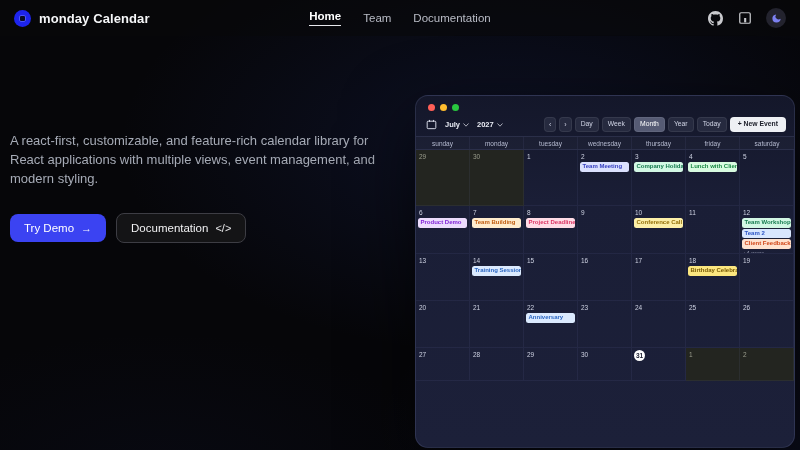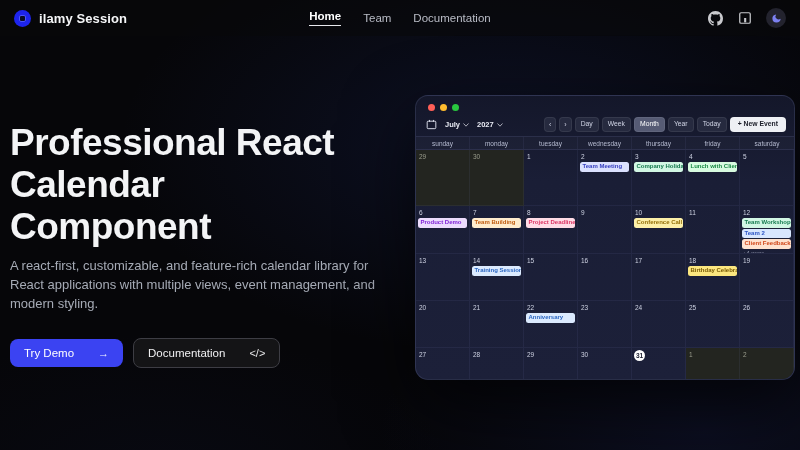--- a/index.html
+++ b/index.html
@@ -35,29 +35,29 @@
   .icon-btn { width:18px; height:18px; display:flex; align-items:center; justify-content:center; cursor:pointer; }
   .theme-btn { width:20px; height:20px; border-radius:50%; background:#23232e;
     display:flex; align-items:center; justify-content:center; cursor:pointer; }
 
   
   .hero { position:absolute; left:10px; top:122px; width:395px; }
   .hero h1 { font-size:37px; line-height:1.13; font-weight:bold; color:#f3f4f6;
     letter-spacing:-0.5px; white-space:pre-line; }
   .hero p { margin-top:10px; font-size:13px; line-height:1.45; color:#a6abb6; max-width:368px; }
   .cta-row { margin-top:24px; display:flex; gap:10px; align-items:center; }
-  .btn { display:inline-flex; align-items:flex-end; gap:24px; font-size:11.5px;
+  .btn { display:inline-flex; align-items:flex-end; gap:7px; font-size:11.5px;
     border-radius:8px; padding:8px 14px; cursor:pointer; border:none;
     font-family:"Liberation Sans", sans-serif; }
   .btn-primary { background:#3b43f2; color:#fff; }
   .btn-secondary { background:#141416; color:#f0f0f2; border:1px solid #3d3d44; }
   .btn .glyph { font-size:11px; opacity:0.95; }
 
   
-  .cal-card { position:absolute; left:415px; top:95px; width:380px; height:285px;
+  .cal-card { position:absolute; left:415px; top:95px; width:380px; height:353px;
     border-radius:13px; overflow:hidden;
     background:linear-gradient(180deg,#14172a 0%, #1a1e36 30%, #1c2039 100%);
     border:1px solid rgba(150,160,220,0.16);
     box-shadow:0 24px 70px rgba(0,0,0,0.65); }
   .traffic { display:flex; gap:5px; padding:8px 0 0 12px; height:17px; }
   .dot { width:7px; height:7px; border-radius:50%; }
   .toolbar { height:23px; display:flex; align-items:center; padding:0 8px 0 10px; gap:8px; }
   .dd { display:flex; align-items:center; gap:3px; font-size:7.5px; font-weight:bold;
     color:#e9ebf4; cursor:pointer; }
   .dd svg { opacity:0.7; }
@@ -98,21 +98,21 @@
 </head>
 <body>
 
 <div class="page">
 
   <header class="hdr">
     <div class="brand">
       <span class="logo">
           <span class="logo-inner"></span>
         </span>
-      <span class="brand-name">ilamy Session</span>
+      <span class="brand-name">monday Calendar</span>
     </div>
     <nav class="nav">
       <a class="active">Home</a>
       <a>Team</a>
       <a>Documentation</a>
     </nav>
     <div class="hdr-icons">
       <span class="icon-btn">
         <svg width="15" height="15" viewBox="0 0 16 16" fill="#c9cace">
             <path d="M8 0C3.58 0 0 3.58 0 8c0 3.54 2.29 6.53 5.47 7.59.4.07.55-.17.55-.38 0-.19-.01-.82-.01-1.49-2.01.37-2.53-.49-2.69-.94-.09-.23-.48-.94-.82-1.13-.28-.15-.68-.52-.01-.53.63-.01 1.08.58 1.23.82.72 1.21 1.87.87 2.33.66.07-.52.28-.87.51-1.07-1.78-.2-3.64-.89-3.64-3.95 0-.87.31-1.59.82-2.15-.08-.2-.36-1.02.08-2.12 0 0 .67-.21 2.2.82.64-.18 1.32-.27 2-.27s1.36.09 2 .27c1.53-1.04 2.2-.82 2.2-.82.44 1.1.16 1.92.08 2.12.51.56.82 1.27.82 2.15 0 3.07-1.87 3.75-3.65 3.95.29.25.54.73.54 1.48 0 1.07-.01 1.93-.01 2.2 0 .21.15.46.55.38A8.01 8.01 0 0 0 16 8c0-4.42-3.58-8-8-8z"></path>
@@ -126,23 +126,20 @@
       </span>
       <span class="theme-btn">
         <svg width="11" height="11" viewBox="0 0 24 24" fill="#7c80f0">
             <path d="M21 12.79A9 9 0 1 1 11.21 3 7 7 0 0 0 21 12.79z"></path>
           </svg>
       </span>
     </div>
   </header>
 
   <section class="hero">
-    <h1>Professional React
-Calendar
-Component</h1>
     <p>A react-first, customizable, and feature-rich calendar library for React applications with multiple views, event management, and modern styling.</p>
     <div class="cta-row">
       <button class="btn btn-primary">
         <span>Try Demo</span>
         <span class="glyph">→</span>
       </button>
       <button class="btn btn-secondary">
         <span>Documentation</span>
         <span class="glyph">&lt;/&gt;</span>
       </button>

